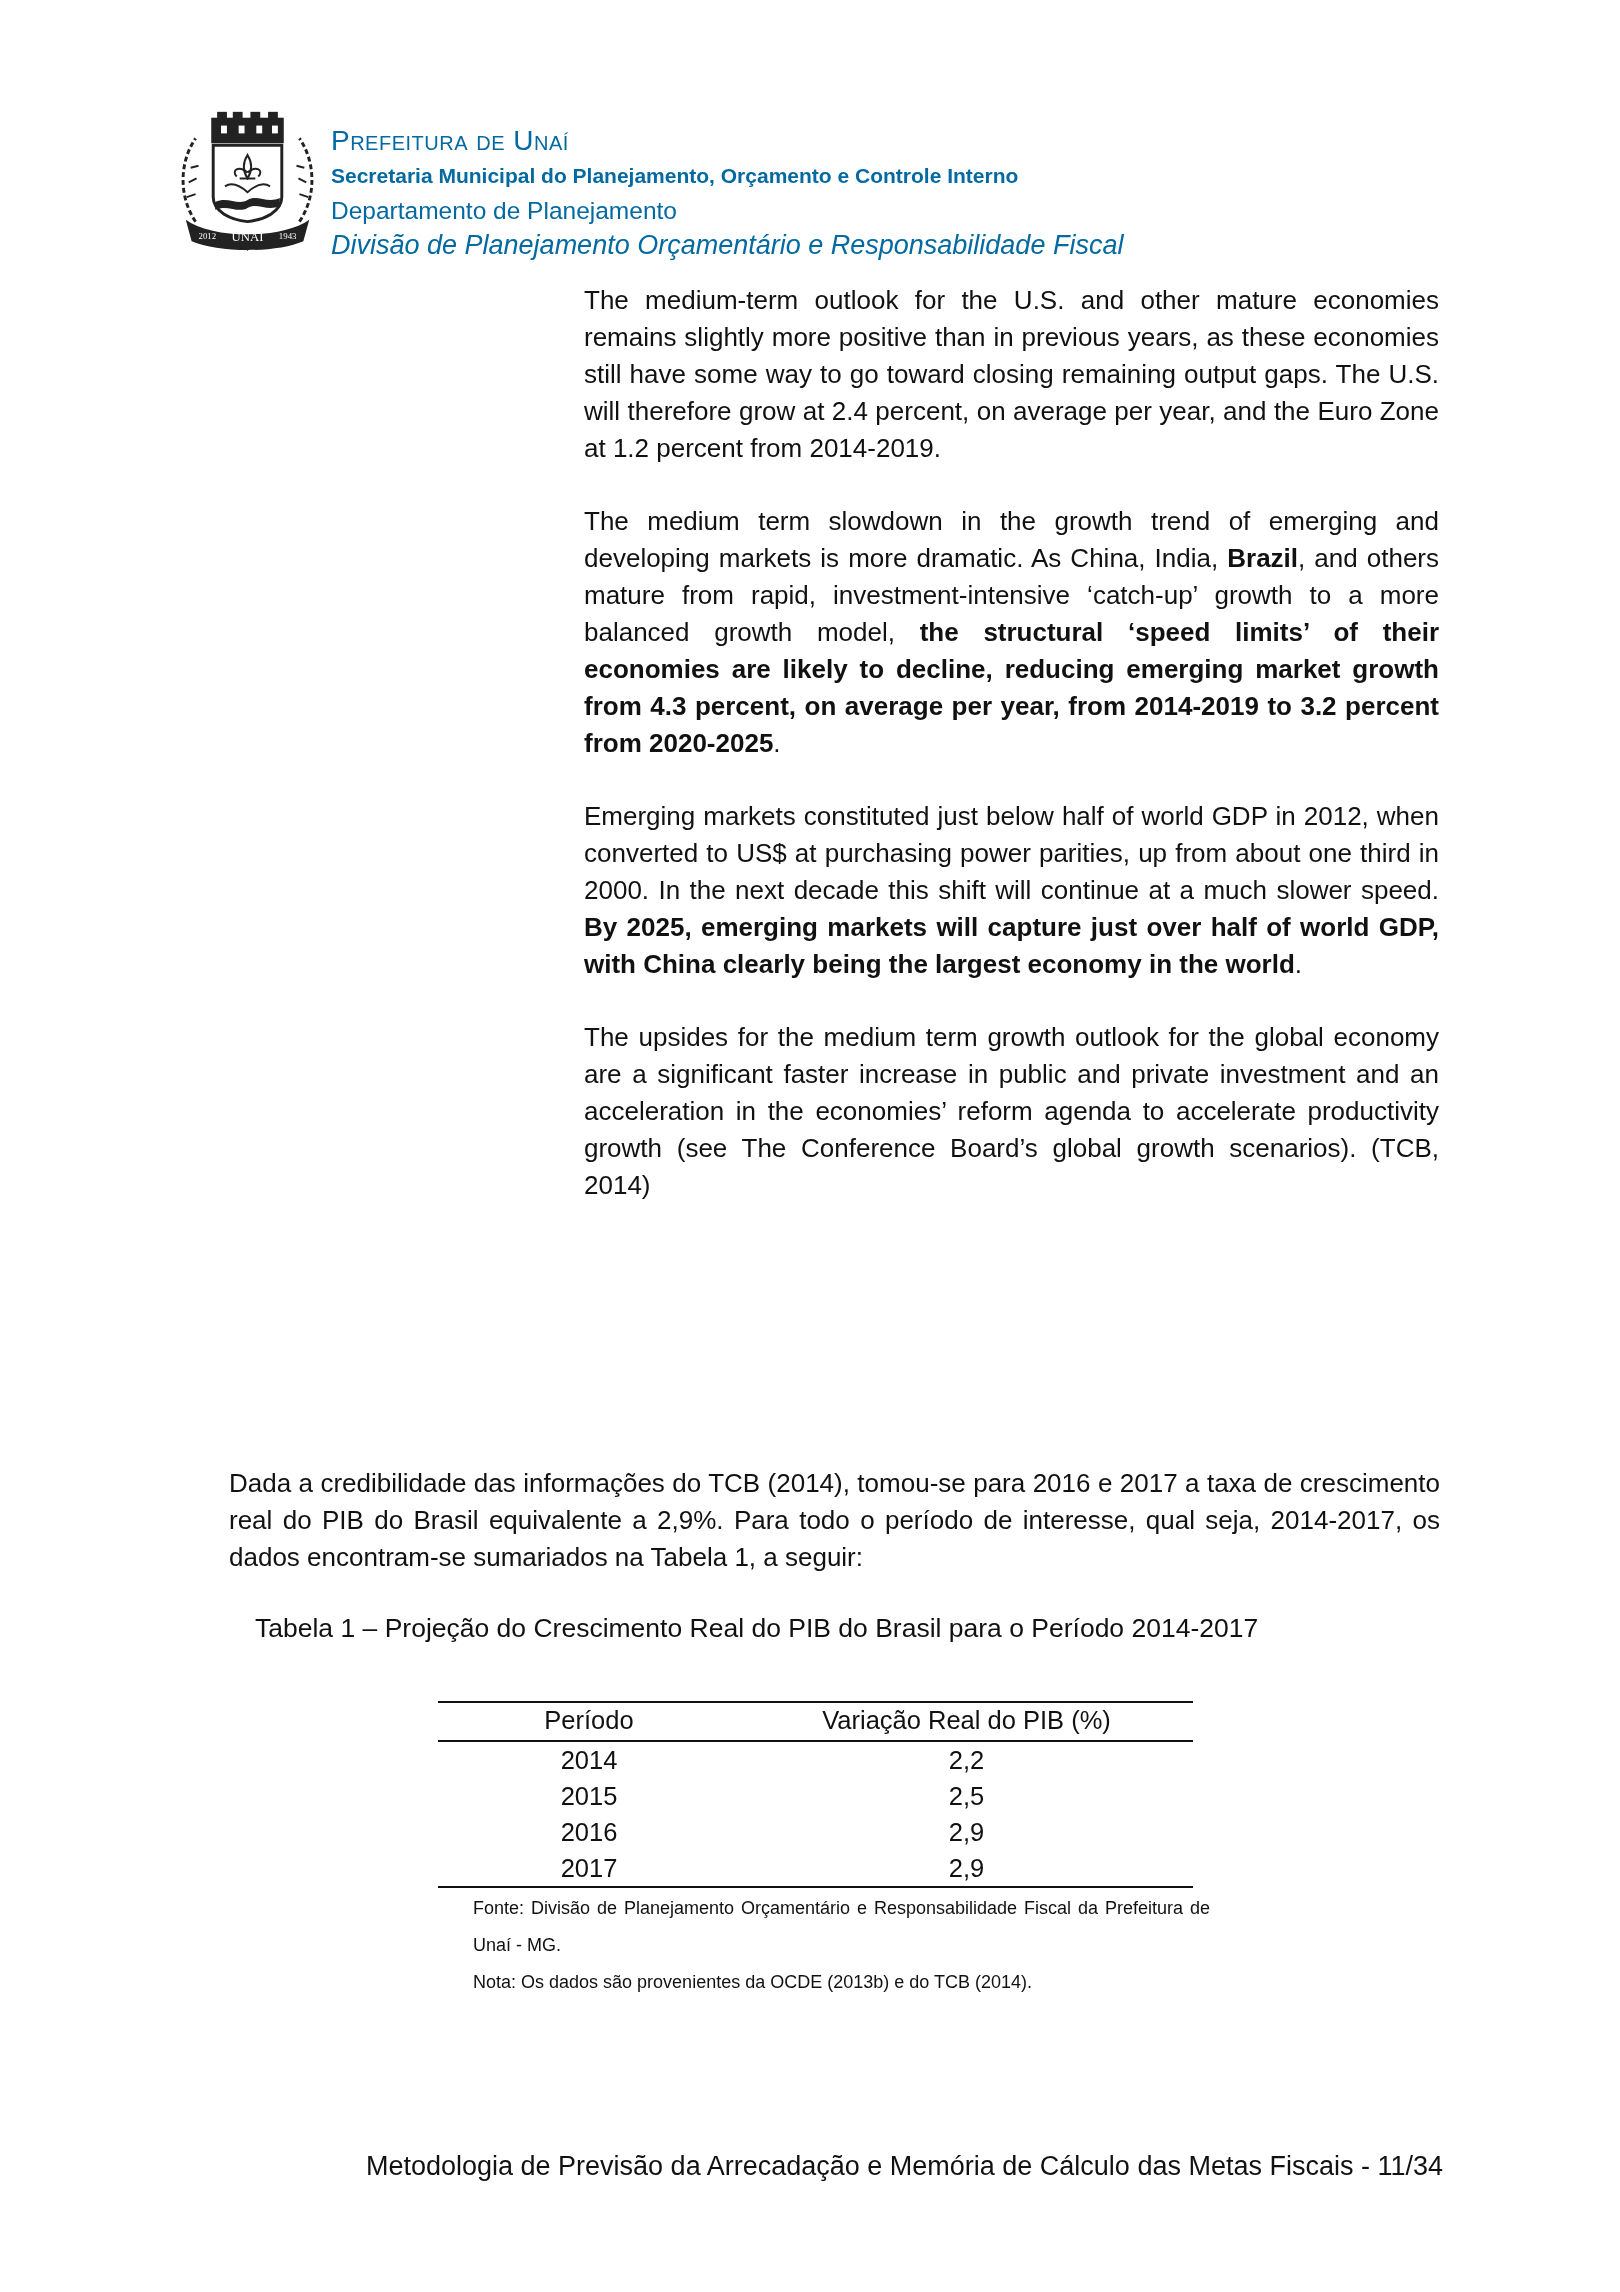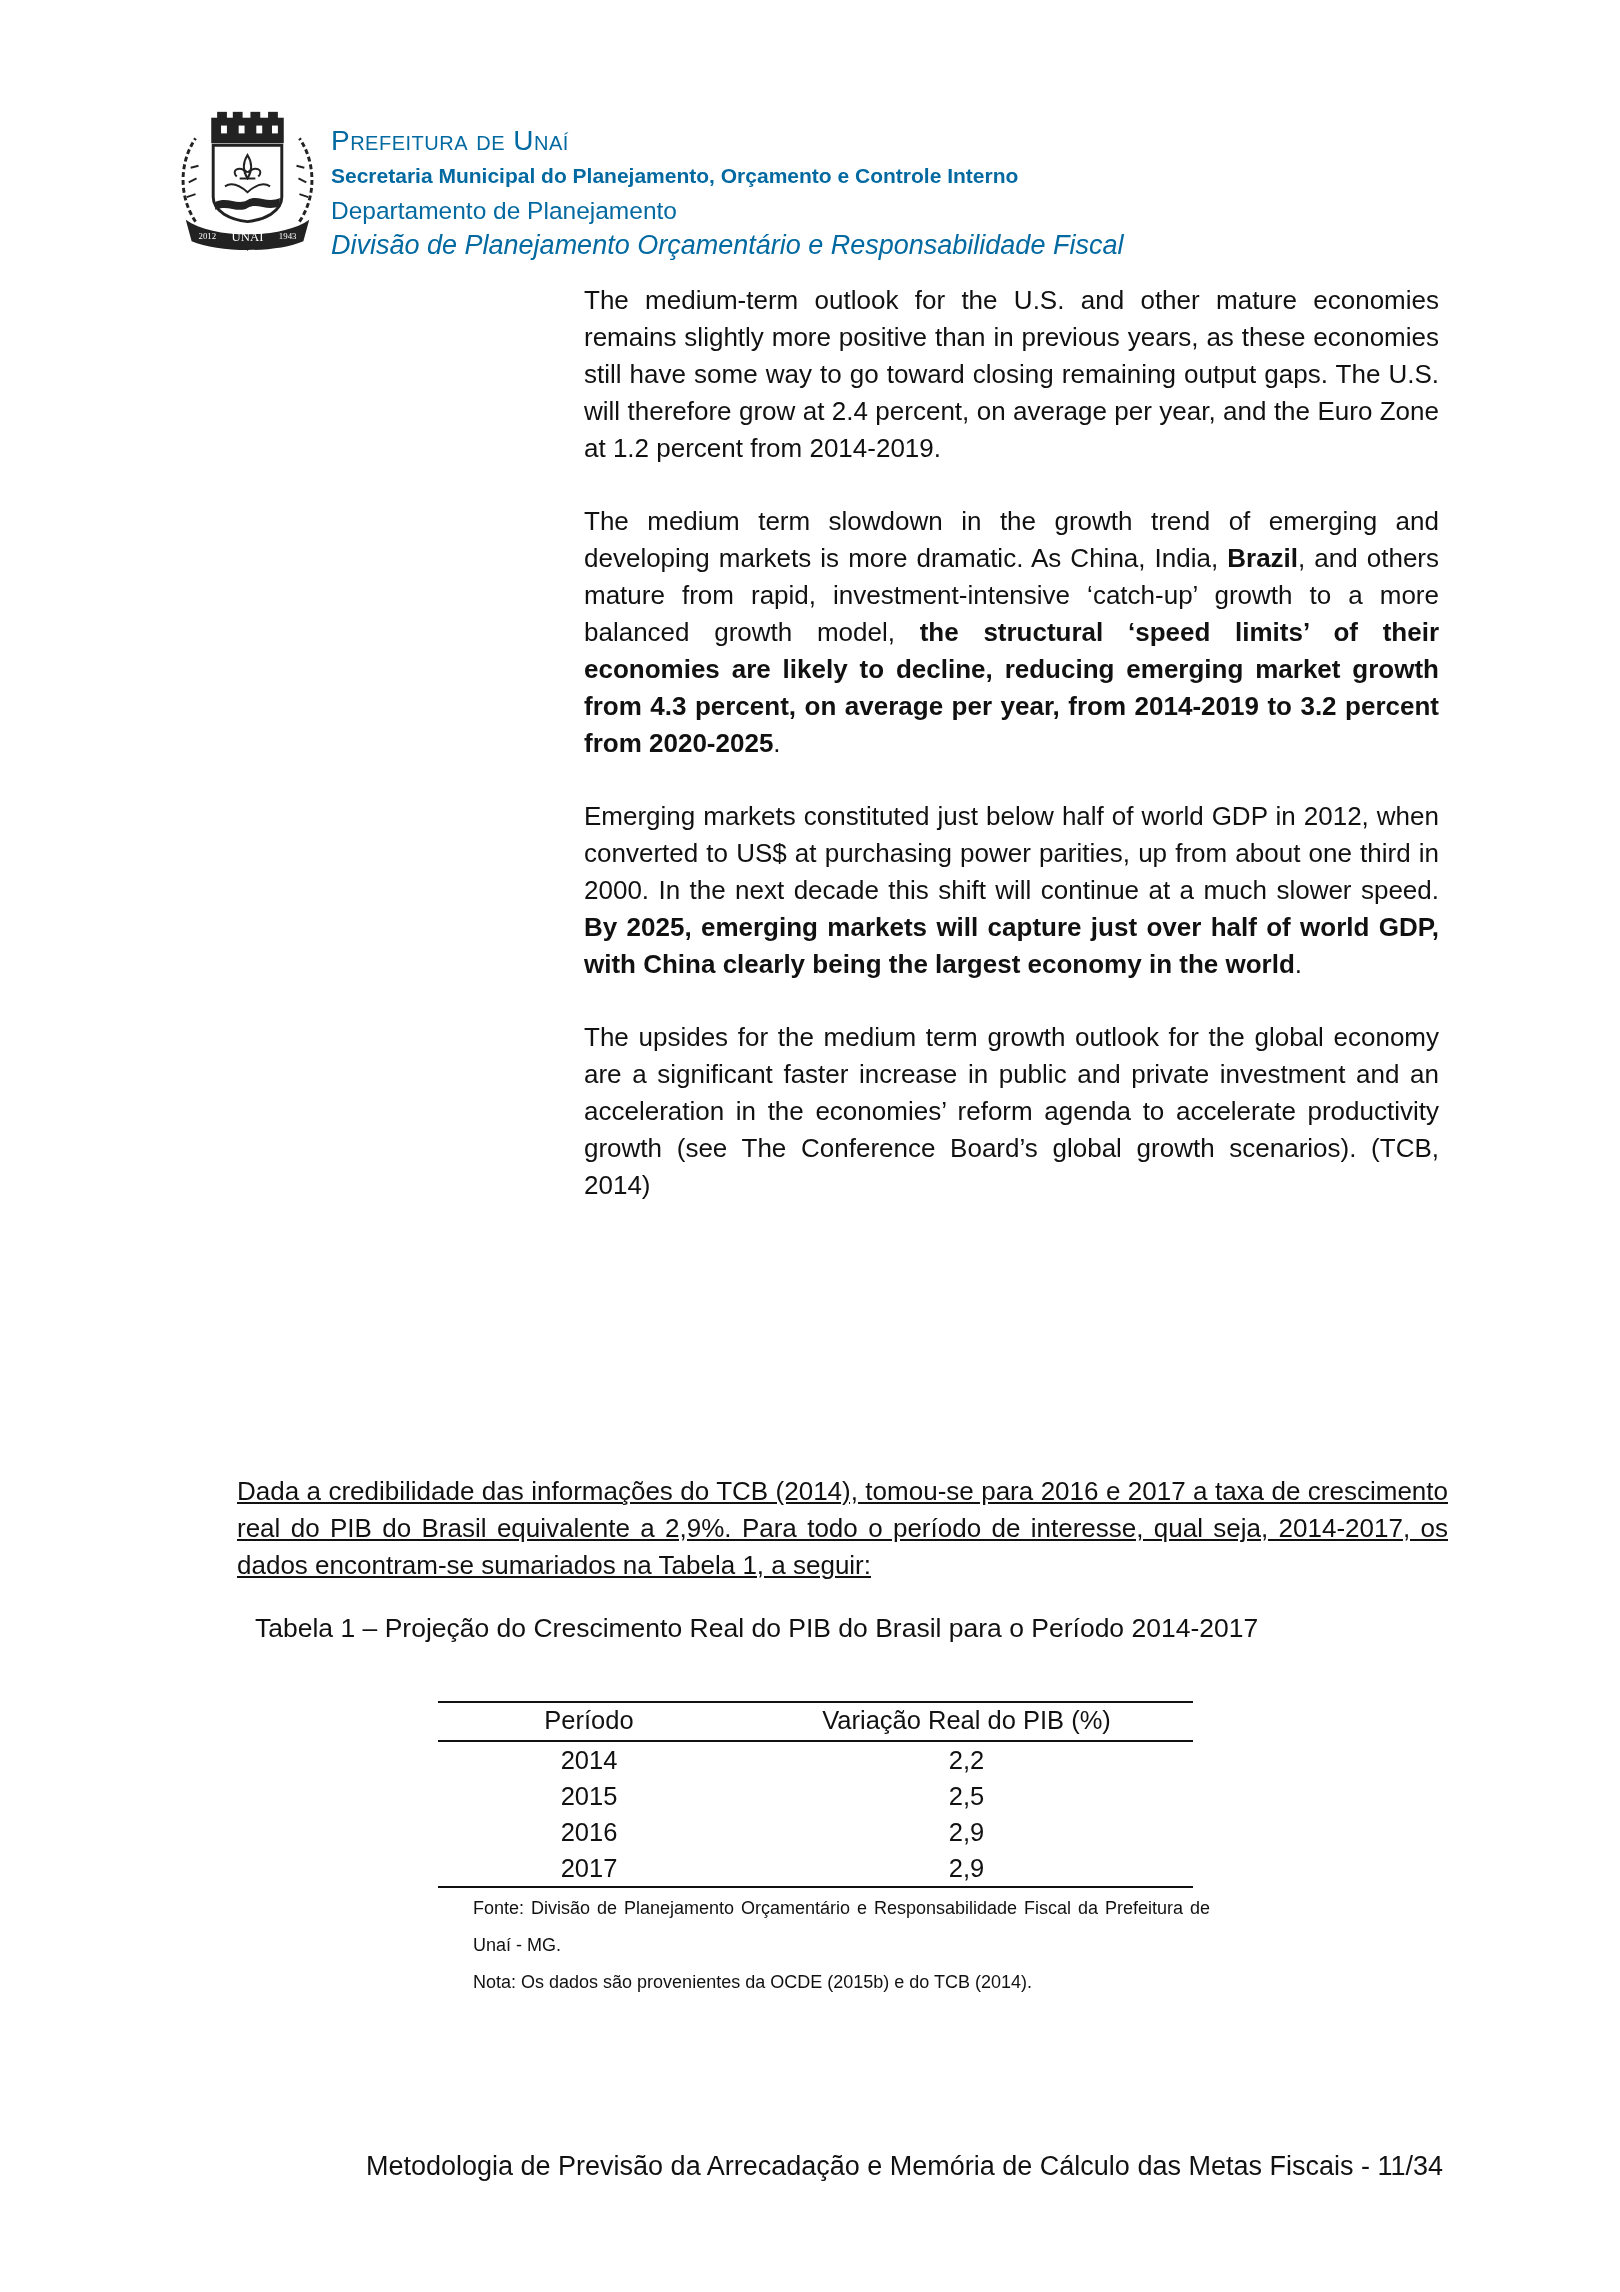--- a/index.html
+++ b/index.html
@@ -14,21 +14,21 @@
   .hdr-line { white-space: nowrap; line-height: 35px; }
   .hdr-title { font-size: 28px; font-variant: small-caps; letter-spacing: 0.5px; }
   .hdr-sec { font-size: 21px; font-weight: bold; }
   .hdr-dep { font-size: 24.5px; }
   .hdr-div { font-size: 27px; font-style: italic; }
 
   .quote { position: absolute; left: 584px; top: 282px; width: 855px; font-size: 26px; line-height: 37px; text-align: justify; }
   .quote p { margin: 0 0 36px 0; }
   .quote b { font-weight: bold; }
 
-  .body-para { position: absolute; left: 229px; top: 1465px; width: 1211px; font-size: 26px; line-height: 37px; text-align: justify; margin: 8px; text-decoration: underline; }
+  .body-para { position: absolute; left: 229px; top: 1465px; width: 1211px; font-size: 26px; line-height: 37px; text-align: justify; margin: 0; }
 
   .caption { position: absolute; left: 255px; top: 1613px; width: 1127px; font-size: 26.5px; white-space: nowrap; }
 
   .tbl-wrap { position: absolute; left: 438px; top: 1701px; width: 755px; }
   table.tbl { width: 100%; border-collapse: collapse; font-size: 25.5px; }
   table.tbl th { font-weight: normal; padding: 2px 0 3.9px 0; border-top: 2px solid #111; border-bottom: 2px solid #111; line-height: 31px; }
   table.tbl td { text-align: center; padding: 0; line-height: 36px; }
   table.tbl tr.last td { border-bottom: 2.9px solid #111; }
   .col-period { width: 40%; }
   .col-value { width: 60%; }
@@ -112,18 +112,18 @@
         <td>2,9</td>
       </tr>
       <tr class="last">
         <td>2017</td>
         <td>2,9</td>
       </tr>
     </tbody>
   </table>
   <div class="tbl-note">
     <p>Fonte: Divisão de Planejamento Orçamentário e Responsabilidade Fiscal da Prefeitura de Unaí - MG.</p>
-    <p>Nota: Os dados são provenientes da OCDE (2015b) e do TCB (2014).</p>
+    <p>Nota: Os dados são provenientes da OCDE (2013b) e do TCB (2014).</p>
   </div>
 </div>
 
 <div class="footer">Metodologia de Previsão da Arrecadação e Memória de Cálculo das Metas Fiscais - 11/34</div>
 
 
 </body></html>

